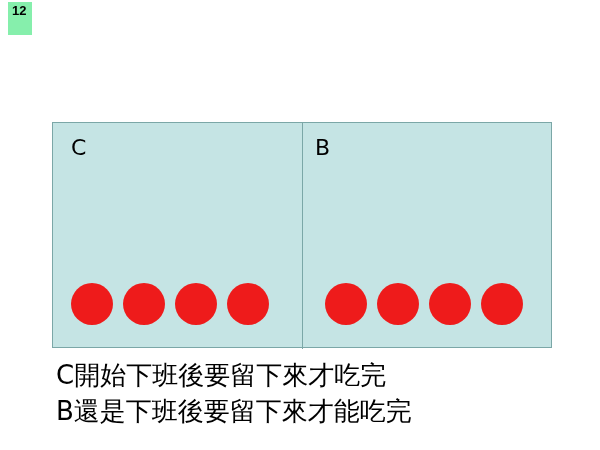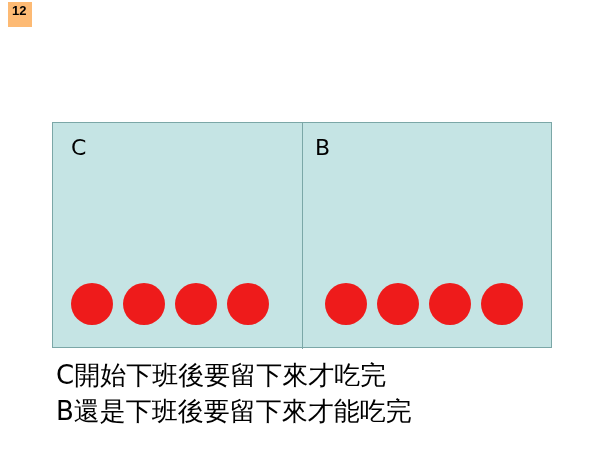--- a/index.html
+++ b/index.html
@@ -16,26 +16,26 @@
   }
   #slide {
     position: relative;
     width: 600px;
     height: 450px;
   }
   #page-badge {
     position: absolute;
     left: 8px;
     top: 2px;
-    background: #fdba74;
+    background: #86efac;
     color: #000000;
     font-size: 13px;
     font-weight: bold;
     line-height: 17px;
-    padding: 0 6px 8px 4px;
+    padding: 0 6px 16px 4px;
     font-family: "Liberation Sans", sans-serif;
   }
   #title-text {
     position: absolute;
     left: 58px;
     top: 42px;
     font-size: 19px;
     color: #000000;
     font-family: "DejaVu Sans", sans-serif;
     letter-spacing: 1px;

